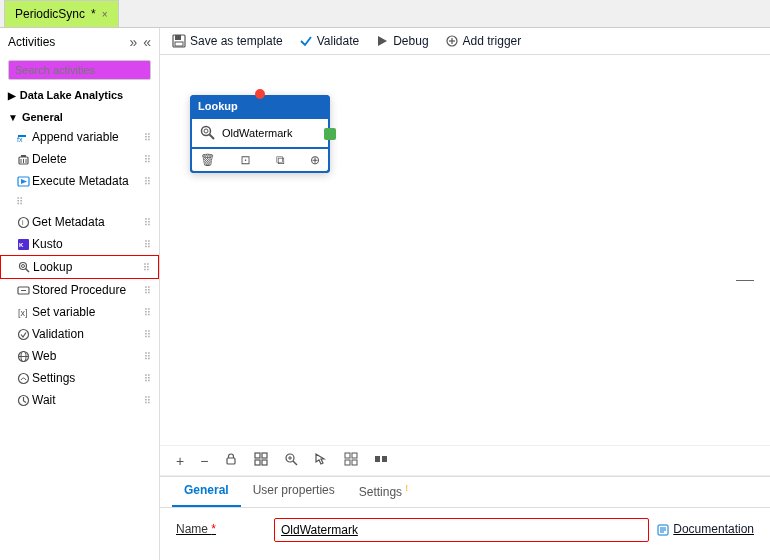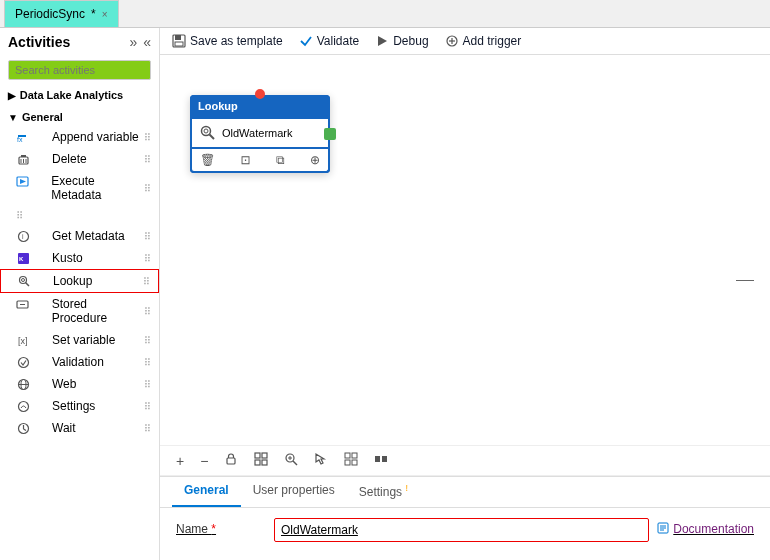--- a/index.html
+++ b/index.html
@@ -3,41 +3,41 @@
   <meta charset="utf-8">
   <style>
     * { box-sizing: border-box; margin: 0; padding: 0; }
     body { font-family: 'Segoe UI', Arial, sans-serif; font-size: 12px; background: #fff; width: 770px; height: 560px; overflow: hidden; }
 
     
     .tab-bar {
       display: flex; align-items: center; background: #f0f0f0; border-bottom: 1px solid #ccc; height: 28px; padding: 0 4px;
     }
     .tab-item {
-      display: flex; align-items: center; padding: 0 10px; height: 100%; background: #5eead4; border: 1px solid #ccc; border-bottom: none; font-size: 12px; gap: 6px; cursor: pointer; justify-content: space-between;
+      display: flex; align-items: center; padding: 0 10px; height: 100%; background: #bef264; border: 1px solid #ccc; border-bottom: none; font-size: 12px; gap: 6px; cursor: pointer; justify-content: space-between;
     }
     .tab-close { font-size: 10px; color: #666; cursor: pointer; }
 
     
     .main-layout { display: flex; height: calc(560px - 28px); }
 
     
     .sidebar { width: 160px; border-right: 1px solid #ddd; display: flex; flex-direction: column; overflow: hidden; }
     .sidebar-header { display: flex; align-items: center; justify-content: space-between; padding: 6px 8px; }
-    .sidebar-title { font-size: 14px; font-weight: 700; }
+    .sidebar-title { font-size: 12px; font-weight: 400; }
     .sidebar-icons { display: flex; gap: 6px; color: #555; font-size: 14px; }
     .sidebar-search { padding: 4px 8px; }
-    .sidebar-search input { width: 100%; padding: 3px 6px; border: 1px solid #ccc; border-radius: 2px; font-size: 11px; background: #84cc16; }
+    .sidebar-search input { width: 100%; padding: 3px 6px; border: 1px solid #ccc; border-radius: 2px; font-size: 11px; background: #d946ef; }
     .sidebar-content { overflow-y: auto; flex: 1; }
     .sidebar-group { padding: 2px 0; }
     .sidebar-group-header { display: flex; align-items: center; padding: 3px 8px; font-weight: 600; font-size: 11px; cursor: pointer; }
     .sidebar-group-header .arrow { margin-right: 4px; font-size: 10px; }
     .sidebar-item { display: flex; align-items: center; padding: 4px 8px 4px 16px; cursor: pointer; justify-content: space-between; }
     .sidebar-item.selected { border: 1.5px solid #e00; background: #fff; }
-    .sidebar-item-left { display: flex; align-items: flex-start; gap: 22px; }
+    .sidebar-item-left { display: flex; align-items: flex-start; gap: 2px; }
     .sidebar-item-drag { color: #aaa; font-size: 10px; }
     .item-icon { width: 14px; height: 14px; display: inline-flex; align-items: center; justify-content: center; }
 
     
     .content-area { flex: 1; display: flex; flex-direction: column; overflow: hidden; }
 
     
     .toolbar { display: flex; align-items: center; padding: 6px 12px; border-bottom: 1px solid #ddd; gap: 16px; }
     .toolbar-btn { display: flex; align-items: center; gap: 4px; cursor: pointer; font-size: 12px; color: #0f172a; background: none; border: none; }
 
@@ -60,21 +60,21 @@
     .props-panel { border-top: 1px solid #ddd; padding: 0; background: #fff; }
     .props-tabs { display: flex; border-bottom: 1px solid #ddd; padding: 0 12px; gap: 0; }
     .props-tab { padding: 6px 12px; cursor: pointer; font-size: 12px; color: #555; border-bottom: 2px solid transparent; }
     .props-tab.active { color: #0078d4; border-bottom: 2px solid #0078d4; font-weight: 600; }
     .props-content { padding: 10px 16px; }
     .prop-row { display: flex; align-items: flex-start; margin-bottom: 8px; gap: 8px; text-decoration: underline; }
     .prop-label { width: 90px; font-size: 12px; color: #333; padding-top: 4px; flex-shrink: 0; }
     .prop-label .required { color: #e00; }
     .prop-input { flex: 1; padding: 4px 6px; border: 1.5px solid #e00; border-radius: 2px; font-size: 12px; outline: none; }
     .prop-textarea { flex: 1; height: 50px; padding: 4px 6px; border: 1px solid #ccc; border-radius: 2px; font-size: 12px; resize: none; }
-    .prop-doc { display: flex; align-items: flex-start; gap: 4px; color: #701a75; font-size: 12px; cursor: pointer; margin-left: auto; padding-top: 4px; }
+    .prop-doc { display: flex; align-items: flex-end; gap: 4px; color: #0f172a; font-size: 12px; cursor: pointer; margin-left: auto; padding-top: 4px; }
 
     .node-action-icon { font-size: 12px; color: #555; cursor: pointer; }
 
     
     .collapse-line { position: absolute; right: 16px; top: 50%; width: 18px; height: 1px; background: #666; }
   </style>
 </head>
 <body>
 
 <div class="tab-bar">

